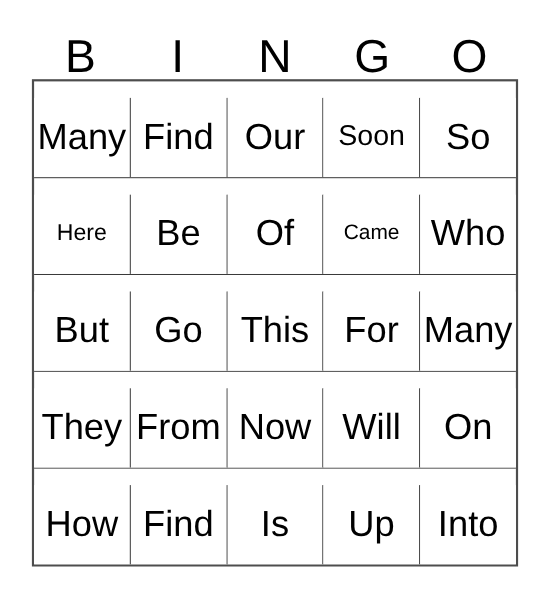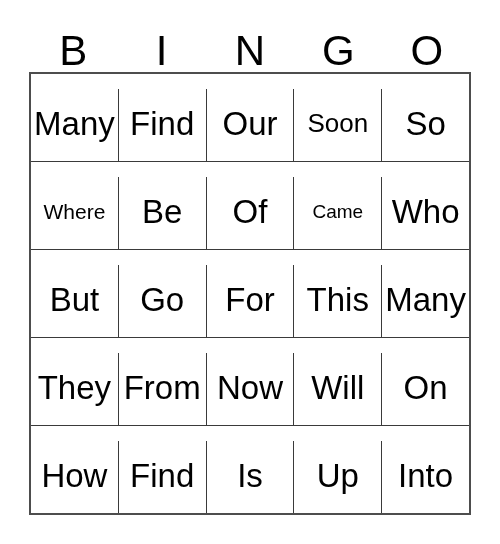--- a/index.html
+++ b/index.html
@@ -135,21 +135,21 @@
       <div class="cell">
         <span class="cell-text sz-md">Soon</span>
       </div>
       <div class="cell">
         <span class="cell-text">So</span>
       </div>
     </div>
 
     <div class="grid-row">
       <div class="cell">
-        <span class="cell-text sz-xs">Where</span>
+        <span class="cell-text sz-xs">Here</span>
       </div>
       <div class="cell">
         <span class="cell-text">Be</span>
       </div>
       <div class="cell">
         <span class="cell-text">Of</span>
       </div>
       <div class="cell">
         <span class="cell-text sz-sm">Came</span>
       </div>
@@ -159,24 +159,24 @@
     </div>
 
     <div class="grid-row">
       <div class="cell">
         <span class="cell-text">But</span>
       </div>
       <div class="cell">
         <span class="cell-text">Go</span>
       </div>
       <div class="cell">
+        <span class="cell-text">This</span>
+      </div>
+      <div class="cell">
         <span class="cell-text">For</span>
-      </div>
-      <div class="cell">
-        <span class="cell-text">This</span>
       </div>
       <div class="cell">
         <span class="cell-text">Many</span>
       </div>
     </div>
 
     <div class="grid-row">
       <div class="cell">
         <span class="cell-text">They</span>
       </div>

